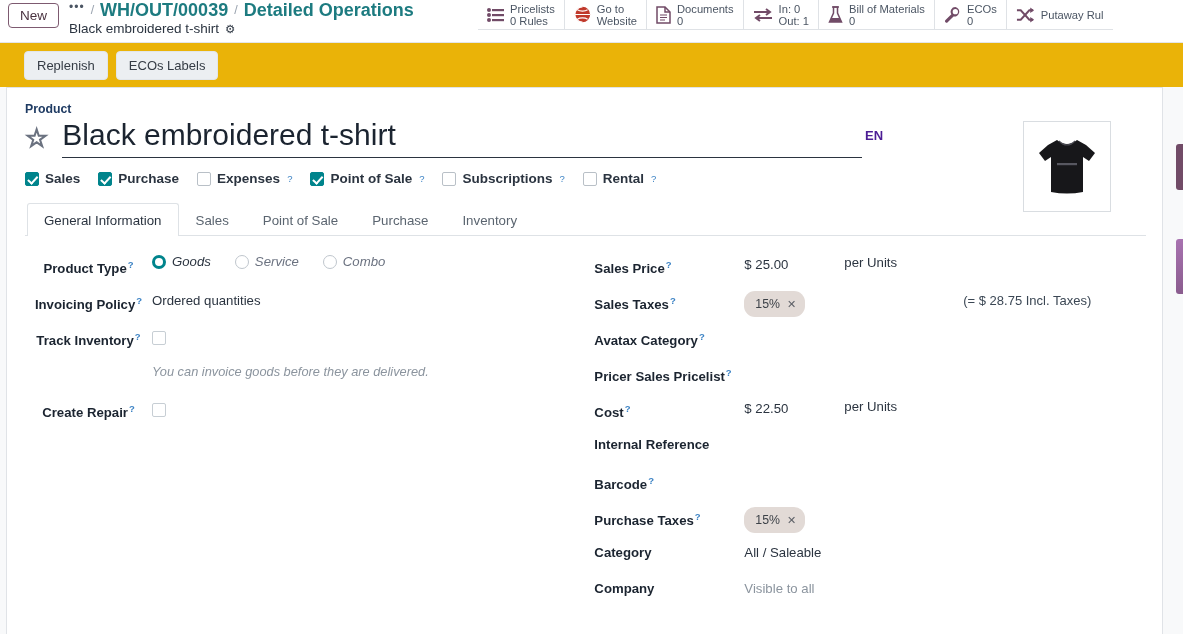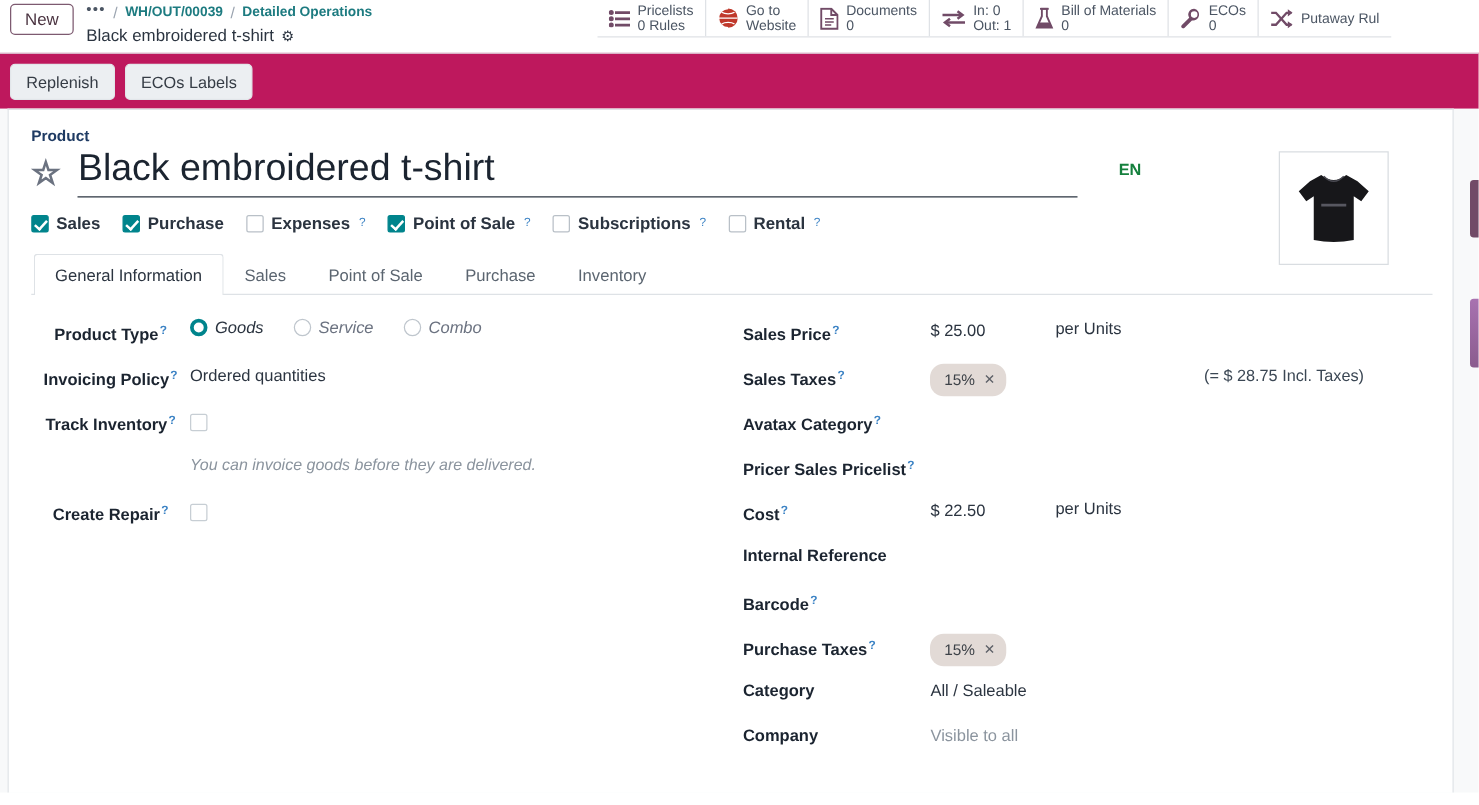--- a/index.html
+++ b/index.html
@@ -49,21 +49,21 @@
     letter-spacing: 1px;
     font-size: 12px;
     position: relative;
     top: -3px;
     cursor: pointer;
   }
   .crumb-sep { color: #9aa3af; font-size: 12.5px; }
   .crumb-link {
     color: #1d7b80;
     font-weight: bold;
-    font-size: 11px;
+    font-size: 18px;
     cursor: pointer;
     white-space: nowrap;
   }
   .record-line {
     display: flex;
     align-items: center;
     gap: 6px;
     margin-top: 3px;
     font-size: 13.5px;
     color: #2b3440;
@@ -95,26 +95,26 @@
     line-height: 12.5px;
     font-size: 11.2px;
     color: #4b5563;
     padding-top: 1px;
   }
   .stat .stxt b { font-weight: normal; }
 
   
   .actionbar {
     height: 45px;
-    background: #be185d;
+    background: #eab308;
     border-top: 1px solid #e3e6ea;
     display: flex;
     align-items: center;
     gap: 8px;
-    padding-left: 8px;
+    padding-left: 24px;
   }
   .act-btn {
     background: #eceff2;
     border: 1px solid #e2e6ea;
     border-radius: 4px;
     padding: 6px 12px;
     font-size: 13px;
     color: #353c45;
     cursor: pointer;
     white-space: nowrap;
@@ -164,23 +164,23 @@
     border: none;
     border-bottom: 1px solid #2b3440;
     padding: 0 0 5px 0;
     width: 800px;
     background: transparent;
     font-family: "Liberation Sans", sans-serif;
     outline: none;
   }
   .lang-badge {
     position: absolute;
-    left: 870px;
+    left: 840px;
     top: 10px;
-    color: #15803d;
+    color: #4c1d95;
     font-size: 13px;
     font-weight: bold;
     cursor: pointer;
   }
 
   .prod-img {
     position: absolute;
     right: 35px;
     top: 3px;
     width: 88px;

